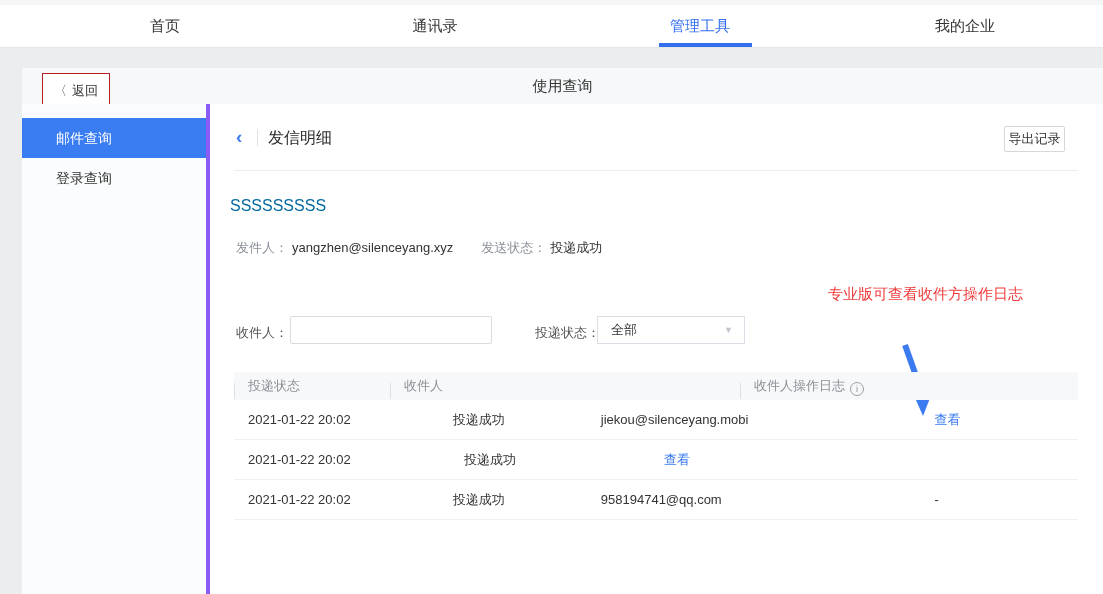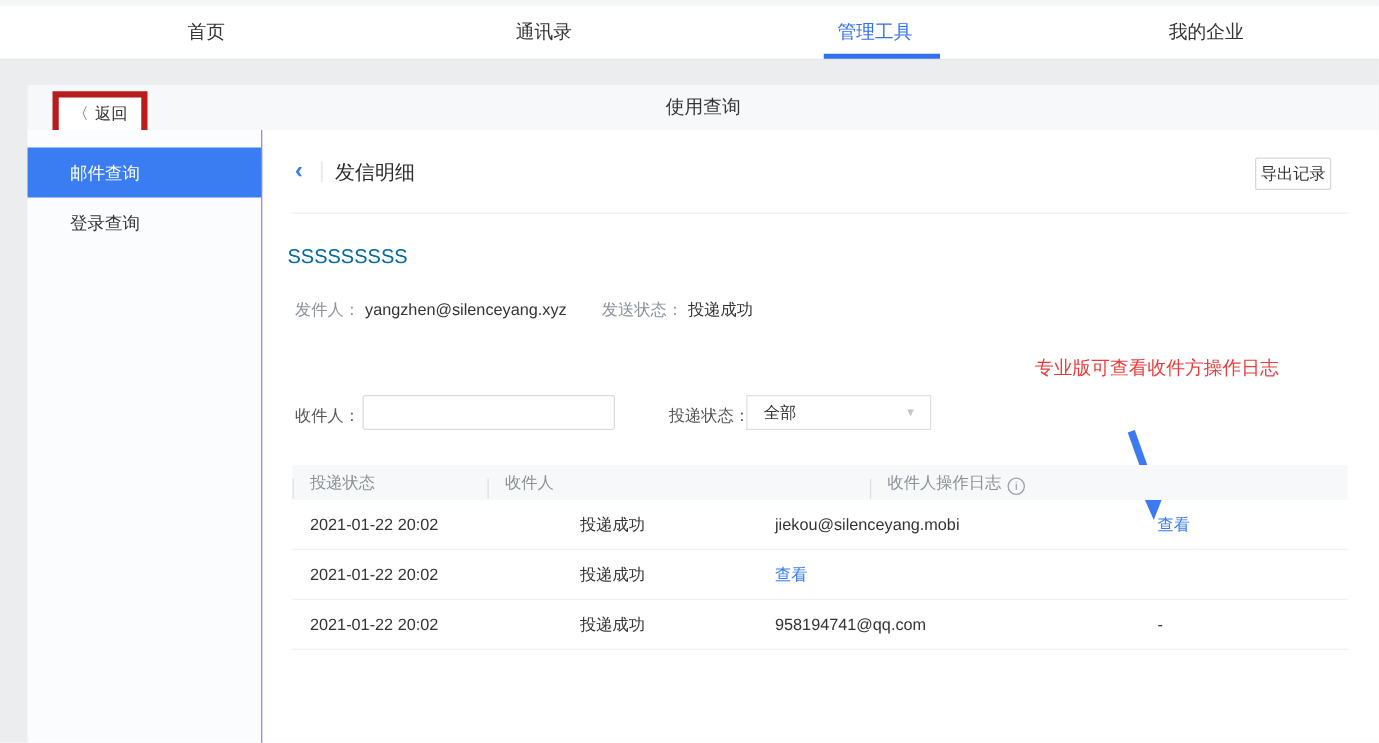--- a/index.html
+++ b/index.html
@@ -12,24 +12,24 @@
   .top-strip { position:absolute; left:0; top:0; width:100%; height:5px; background:#f5f6f7; }
   .nav { position:absolute; left:0; top:5px; width:100%; height:43px; background:#fff; border-bottom:1px solid #e4e6e8; }
   .nav-item { position:absolute; top:0; height:42px; line-height:42px; transform:translateX(-50%); font-size:15px; color:#333; cursor:pointer; white-space:nowrap; }
   .nav-item.n1 { left:165px; } .nav-item.n2 { left:435px; } .nav-item.n3 { left:700px; } .nav-item.n4 { left:965px; }
   .nav-item.active { color:#3370f0; }
   .nav-underline { position:absolute; left:659px; top:38px; width:93px; height:4px; background:#3370f0; }
   
   .page-bg { position:absolute; left:0; top:48px; right:0; bottom:0; background:#ebedef; }
   .topbar { position:absolute; left:22px; top:68px; right:0; height:36px; background:#f7f8fa; }
   .topbar-title { position:absolute; left:0; right:0; top:0; height:36px; line-height:36px; text-align:center; font-size:15px; color:#333; }
-  .back-btn { position:absolute; left:20px; top:5px; height:36px; line-height:24px; padding:0 11px; background:#fff; border:5px solid #b91c1c; border-radius:0; font-size:13px; color:#333; cursor:pointer; }
+  .back-btn { position:absolute; left:20px; top:5px; height:36px; line-height:24px; padding:0 11px; background:#fff; border:1px solid #b91c1c; border-radius:0; font-size:13px; color:#333; cursor:pointer; }
   .back-btn .chev { color:#555; margin-right:5px; font-size:13px; }
   
-  .sidebar { position:absolute; left:22px; top:104px; width:188px; bottom:0; background:#fbfcfd; border-right:1px solid #8b5cf6; padding-top:14px; }
+  .sidebar { position:absolute; left:22px; top:104px; width:188px; bottom:0; background:#fbfcfd; border-right:4px solid #8b5cf6; padding-top:14px; }
   .side-item { height:40px; line-height:40px; padding-left:34px; font-size:14px; color:#333; cursor:pointer; }
   .side-item.active { background:#3a7cf1; color:#fff; }
   
   .content { position:absolute; left:210px; top:104px; right:0; bottom:0; background:#fff; }
   .detail-back { position:absolute; left:26px; top:23px; font-size:19px; line-height:20px; color:#3a7cf1; cursor:pointer; font-weight:bold; }
   .detail-vdiv { position:absolute; left:47px; top:25px; width:1px; height:17px; background:#dfe1e4; }
   .detail-title { position:absolute; left:58px; top:24px; font-size:16px; color:#2b2b2b; }
   .export-btn { position:absolute; left:794px; top:22px; width:61px; height:26px; line-height:24px; text-align:center; background:#fff; border:1px solid #d5d8db; border-radius:2px; font-size:13px; color:#333; cursor:pointer; }
   .title-hr { position:absolute; left:24px; top:66px; width:844px; height:1px; background:#ebedf0; }
   .subject { position:absolute; left:20px; top:93px; font-size:16px; color:#0369a1; }
@@ -41,21 +41,21 @@
   .flt-lbl { position:absolute; font-size:13px; color:#555; top:220px; }
   .flt-lbl.l1 { left:26px; } .flt-lbl.l2 { left:325px;font-family:Liberation Serif, serif; }
   .recipient-input { position:absolute; left:80px; top:212px; width:202px; height:28px; border:1px solid #d9dcdf; border-radius:2px; font-size:13px; padding:0 8px; color:#333; background:#fff; outline:none; font-family:inherit; }
   .status-select { position:absolute; left:387px; top:212px; width:148px; height:28px; border:1px solid #dcdfe6; border-radius:0; background:#fff; font-size:13px; line-height:26px; padding-left:13px; color:#333; cursor:pointer; }
   .status-select .caret { position:absolute; right:11px; top:0; line-height:26px; font-size:9px; color:#c0c4cc; }
   .arrow-svg { position:absolute; left:682px; top:238px; }
   
   .table { position:absolute; left:24px; top:268px; width:844px; }
   .thead { display:flex; height:28px; background:#f7f8fa; align-items:center; font-size:13px; color:#8b9097; }
   .th, .td { padding-left:14px; position:relative; white-space:nowrap; }
-  .c1 { width:216px; } .c2 { width:156px; } .c3 { width:306px; } .c4 { width:166px; }
+  .c1 { width:216px; } .c2 { width:156px; } .c3 { width:306px; } .c4 { width:166px;margin-left:44px; }
   .th.sep::before { content:""; position:absolute; left:0; top:6px; height:16px; width:1px; background:#dcdfe3; }
   .trow { display:flex; height:40px; align-items:center; border-bottom:1px solid #eef0f3; font-size:13px; color:#333; }
   .link { color:#3a7cf1; cursor:pointer; }
   .info-circle { display:inline-block; width:14px; height:14px; line-height:12px; border:1px solid #9aa0a6; border-radius:50%; font-size:9px; text-align:center; color:#8b9097; margin-left:5px; vertical-align:-2px; }
 </style>
 </head>
 <body>
 
 <div class="top-strip"></div>
 

